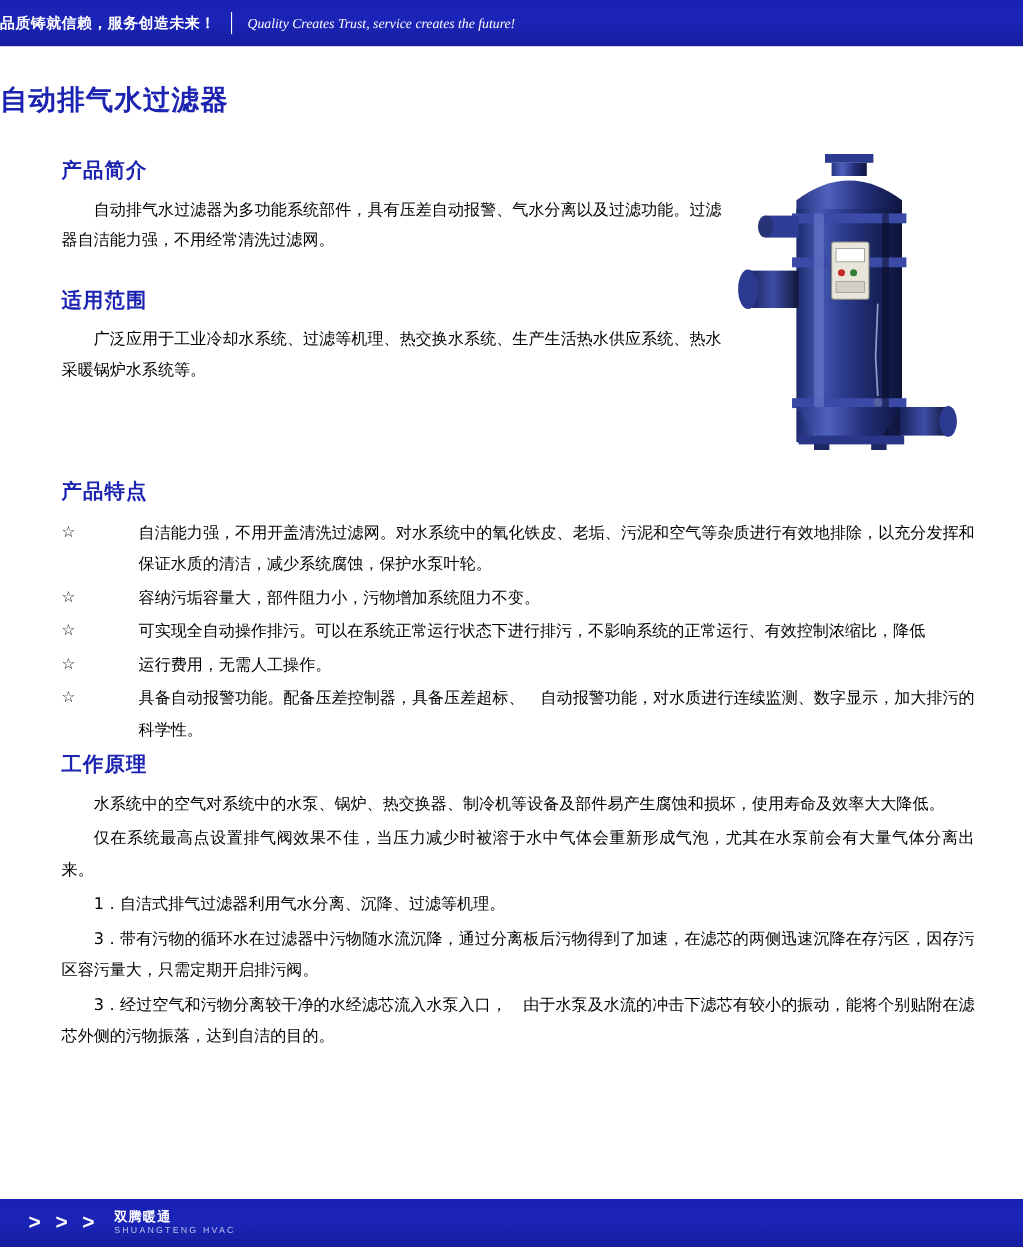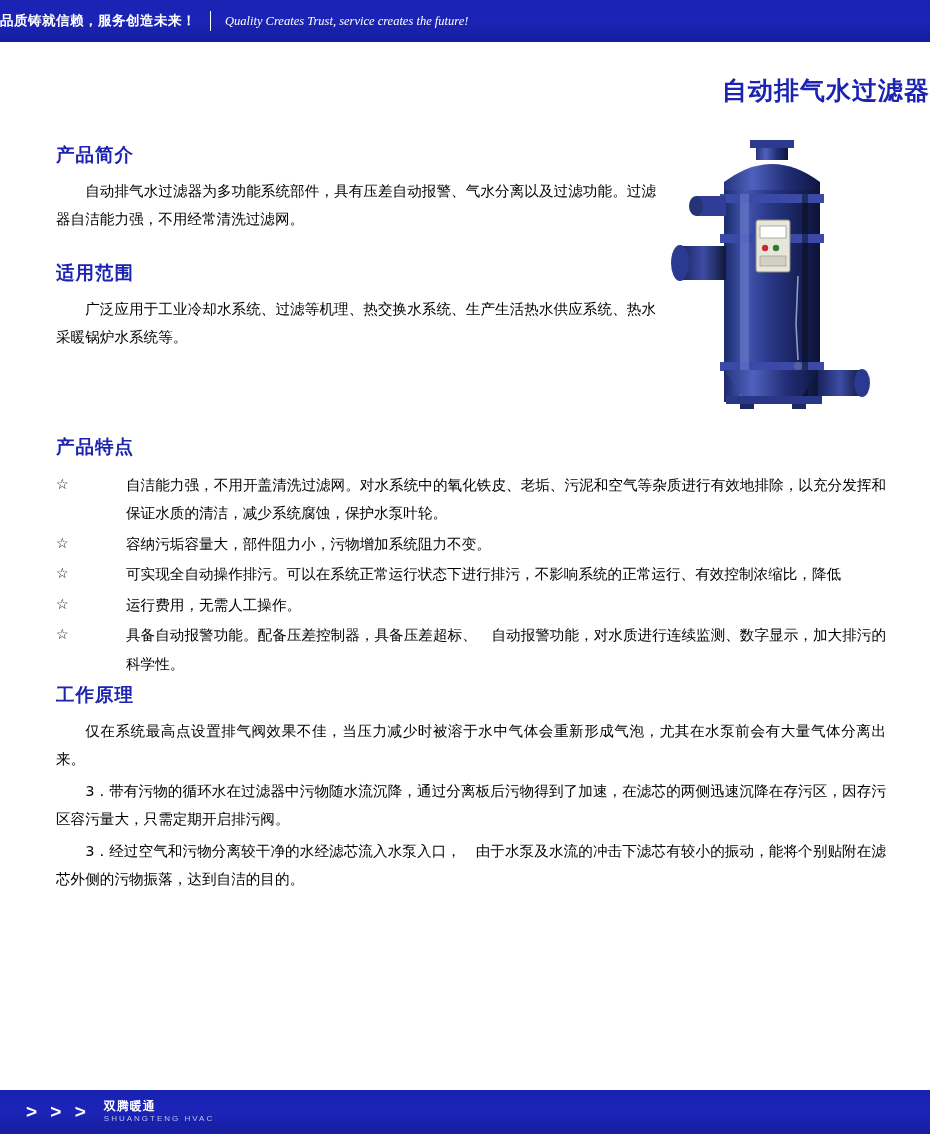--- a/index.html
+++ b/index.html
@@ -53,21 +53,21 @@
   .page {
     position: absolute;
     top: 42px;
     left: 0;
     width: 930px;
     height: 1048px;
     box-sizing: border-box;
   }
 
   .doc-title {
-    text-align: right;
+    text-align: left;
     color: #1b23b0;
     font-size: 25px;
     font-weight: 700;
     letter-spacing: 1px;
     margin-top: 32px;
   }
 
   .section-head {
     color: #1b23b0;
     font-size: 18.5px;
@@ -296,21 +296,23 @@
       <div class="feat-item">
         <span class="feat-star">☆</span>
         <span class="feat-text">具备自动报警功能。配备压差控制器，具备压差超标、　自动报警功能，对水质进行连续监测、数字显示，加大排污的科学性。</span>
       </div>
     </div>
   </div>
 
   <div class="sec-principle">
     <div class="section-head">工作原理</div>
     <div class="body-text principle-body">
+      <p class="indent">水系统中的空气对系统中的水泵、锅炉、热交换器、制冷机等设备及部件易产生腐蚀和损坏，使用寿命及效率大大降低。</p>
       <p class="indent">仅在系统最高点设置排气阀效果不佳，当压力减少时被溶于水中气体会重新形成气泡，尤其在水泵前会有大量气体分离出来。</p>
+      <p class="indent">1．自洁式排气过滤器利用气水分离、沉降、过滤等机理。</p>
       <p class="indent">3．带有污物的循环水在过滤器中污物随水流沉降，通过分离板后污物得到了加速，在滤芯的两侧迅速沉降在存污区，因存污区容污量大，只需定期开启排污阀。</p>
       <p class="indent">3．经过空气和污物分离较干净的水经滤芯流入水泵入口，　由于水泵及水流的冲击下滤芯有较小的振动，能将个别贴附在滤芯外侧的污物振落，达到自洁的目的。</p>
     </div>
   </div>
 
 </div>
 
 <div class="footer">
   <span class="footer-arrows">&gt; &gt; &gt;</span>
   <span class="footer-brand">

